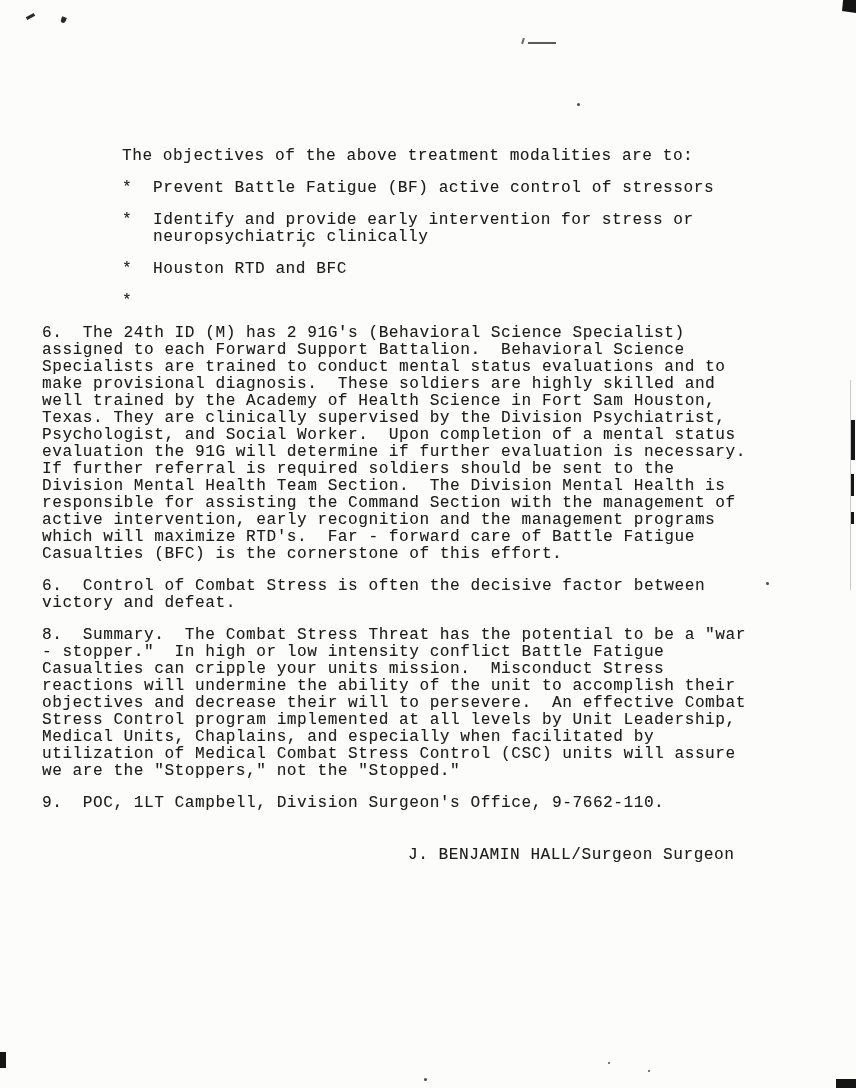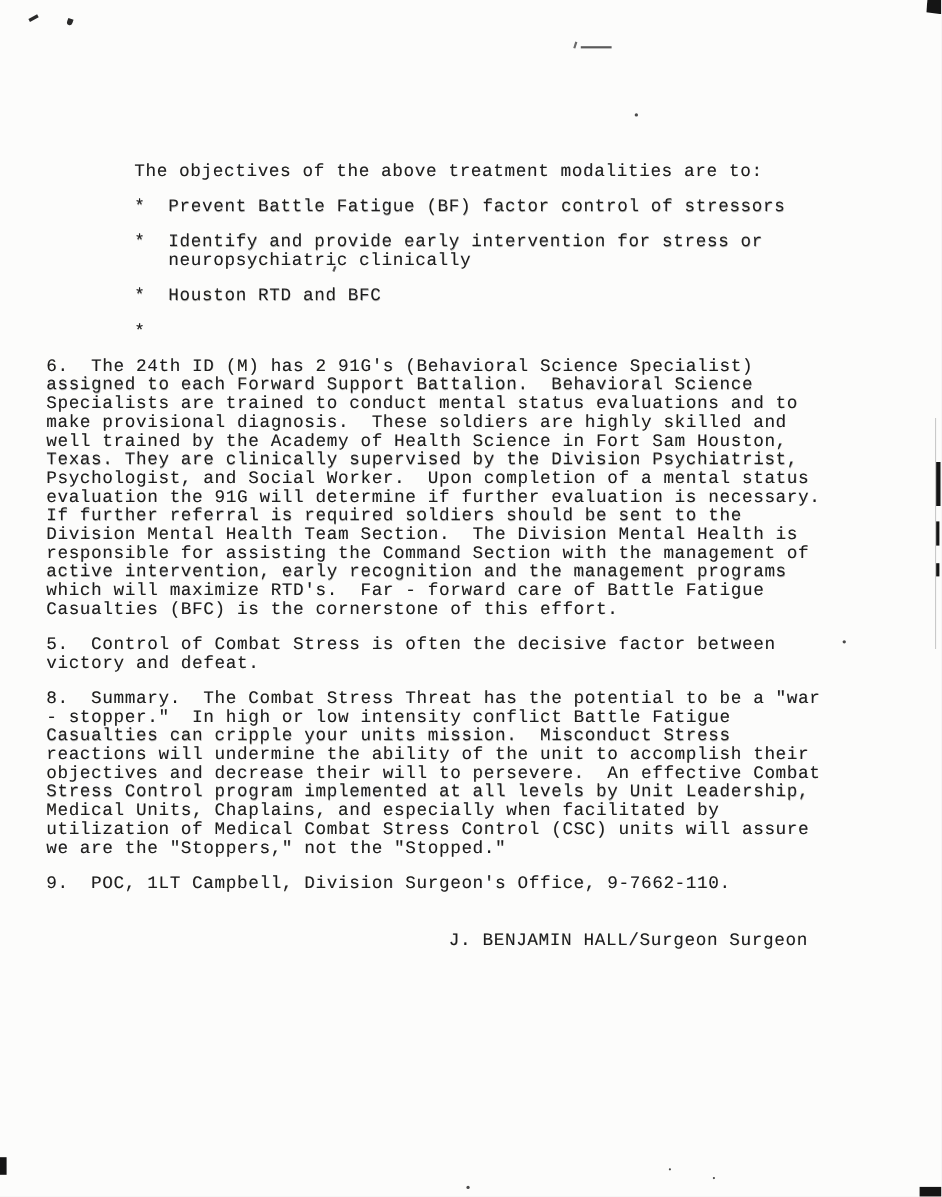--- a/index.html
+++ b/index.html
@@ -70,21 +70,21 @@
 <body>
 
 <div class="page">
 
   <div class="content">
 
     <div class="intro">The objectives of the above treatment modalities are to:</div>
 
     <div class="bullet">
       <span class="star">*</span>
-      <span class="btext">Prevent Battle Fatigue (BF) factor control of stressors</span>
+      <span class="btext">Prevent Battle Fatigue (BF) active control of stressors</span>
     </div>
 
     <div class="bullet">
       <span class="star">*</span>
       <span class="btext">Identify and provide early intervention for stress or
 neuropsychiatric clinically</span>
     </div>
 
     <div class="bullet">
       <span class="star">*</span>
@@ -103,21 +103,21 @@
 Texas. They are clinically supervised by the Division Psychiatrist,
 Psychologist, and Social Worker.  Upon completion of a mental status
 evaluation the 91G will determine if further evaluation is necessary.
 If further referral is required soldiers should be sent to the
 Division Mental Health Team Section.  The Division Mental Health is
 responsible for assisting the Command Section with the management of
 active intervention, early recognition and the management programs
 which will maximize RTD's.  Far - forward care of Battle Fatigue
 Casualties (BFC) is the cornerstone of this effort.</div>
 
-    <div class="para">5.  Control of Combat Stress is often the decisive factor between
+    <div class="para">6.  Control of Combat Stress is often the decisive factor between
 victory and defeat.</div>
 
     <div class="para">8.  Summary.  The Combat Stress Threat has the potential to be a "war
 - stopper."  In high or low intensity conflict Battle Fatigue
 Casualties can cripple your units mission.  Misconduct Stress
 reactions will undermine the ability of the unit to accomplish their
 objectives and decrease their will to persevere.  An effective Combat
 Stress Control program implemented at all levels by Unit Leadership,
 Medical Units, Chaplains, and especially when facilitated by
 utilization of Medical Combat Stress Control (CSC) units will assure

